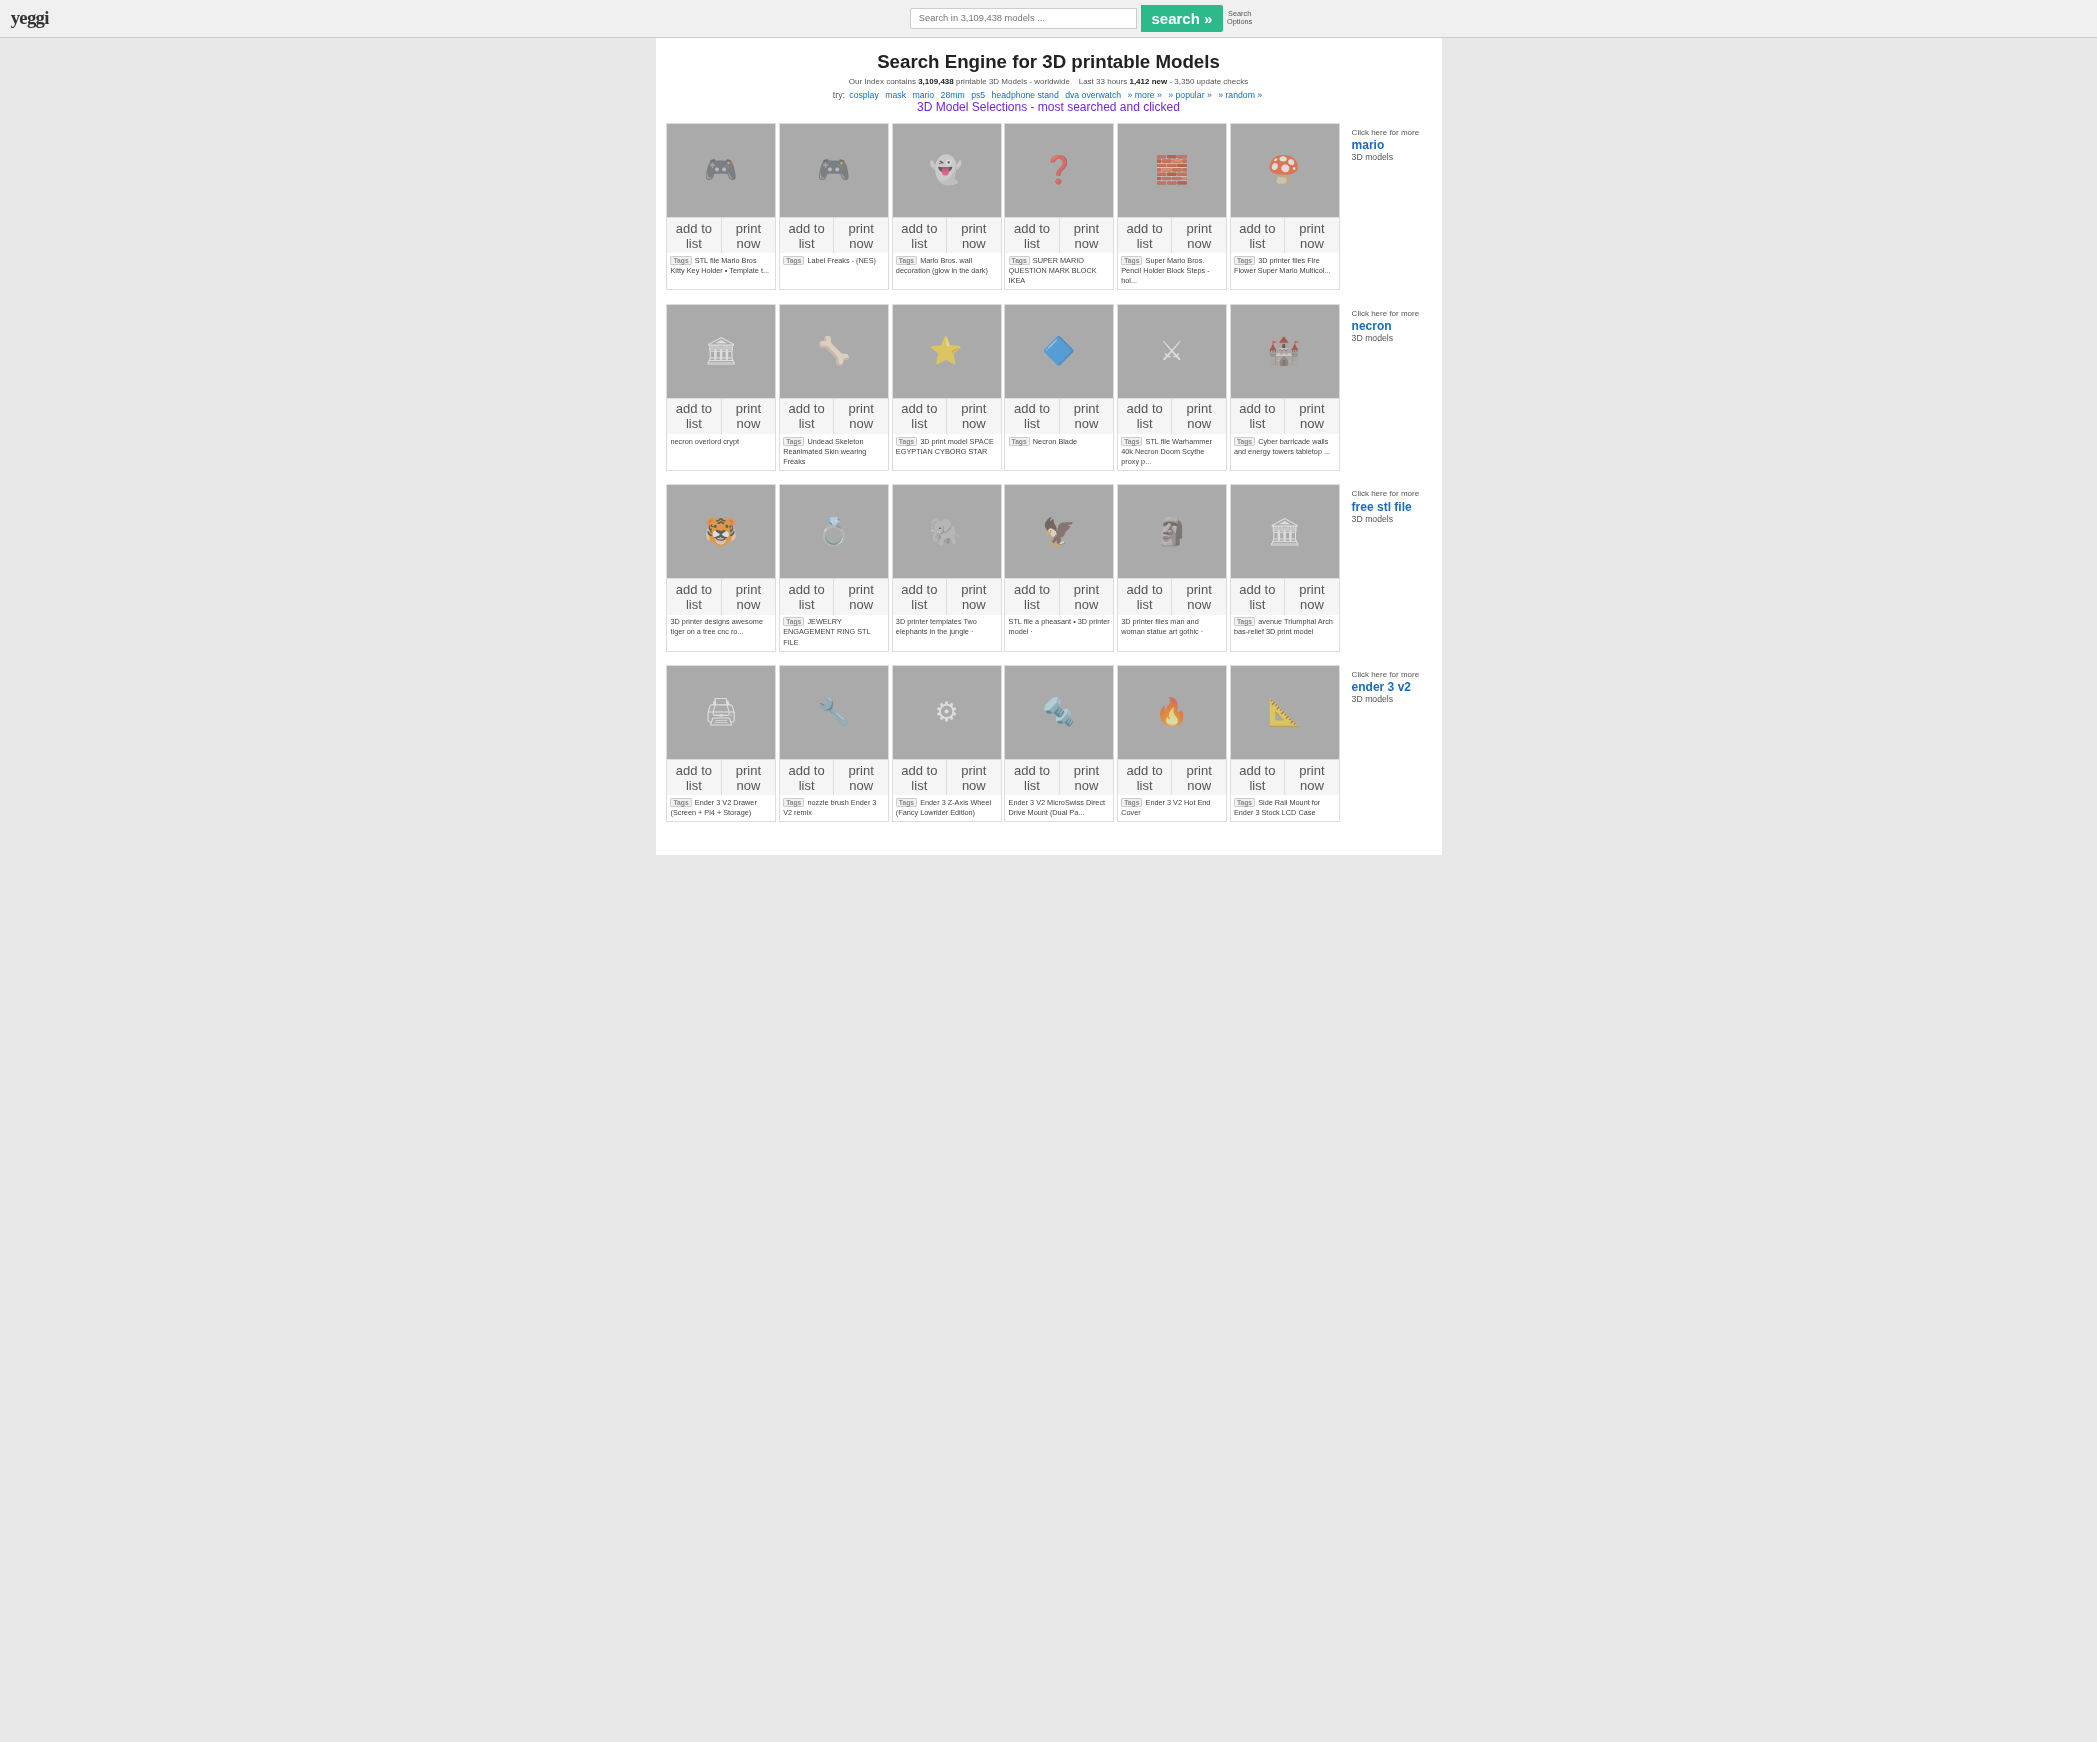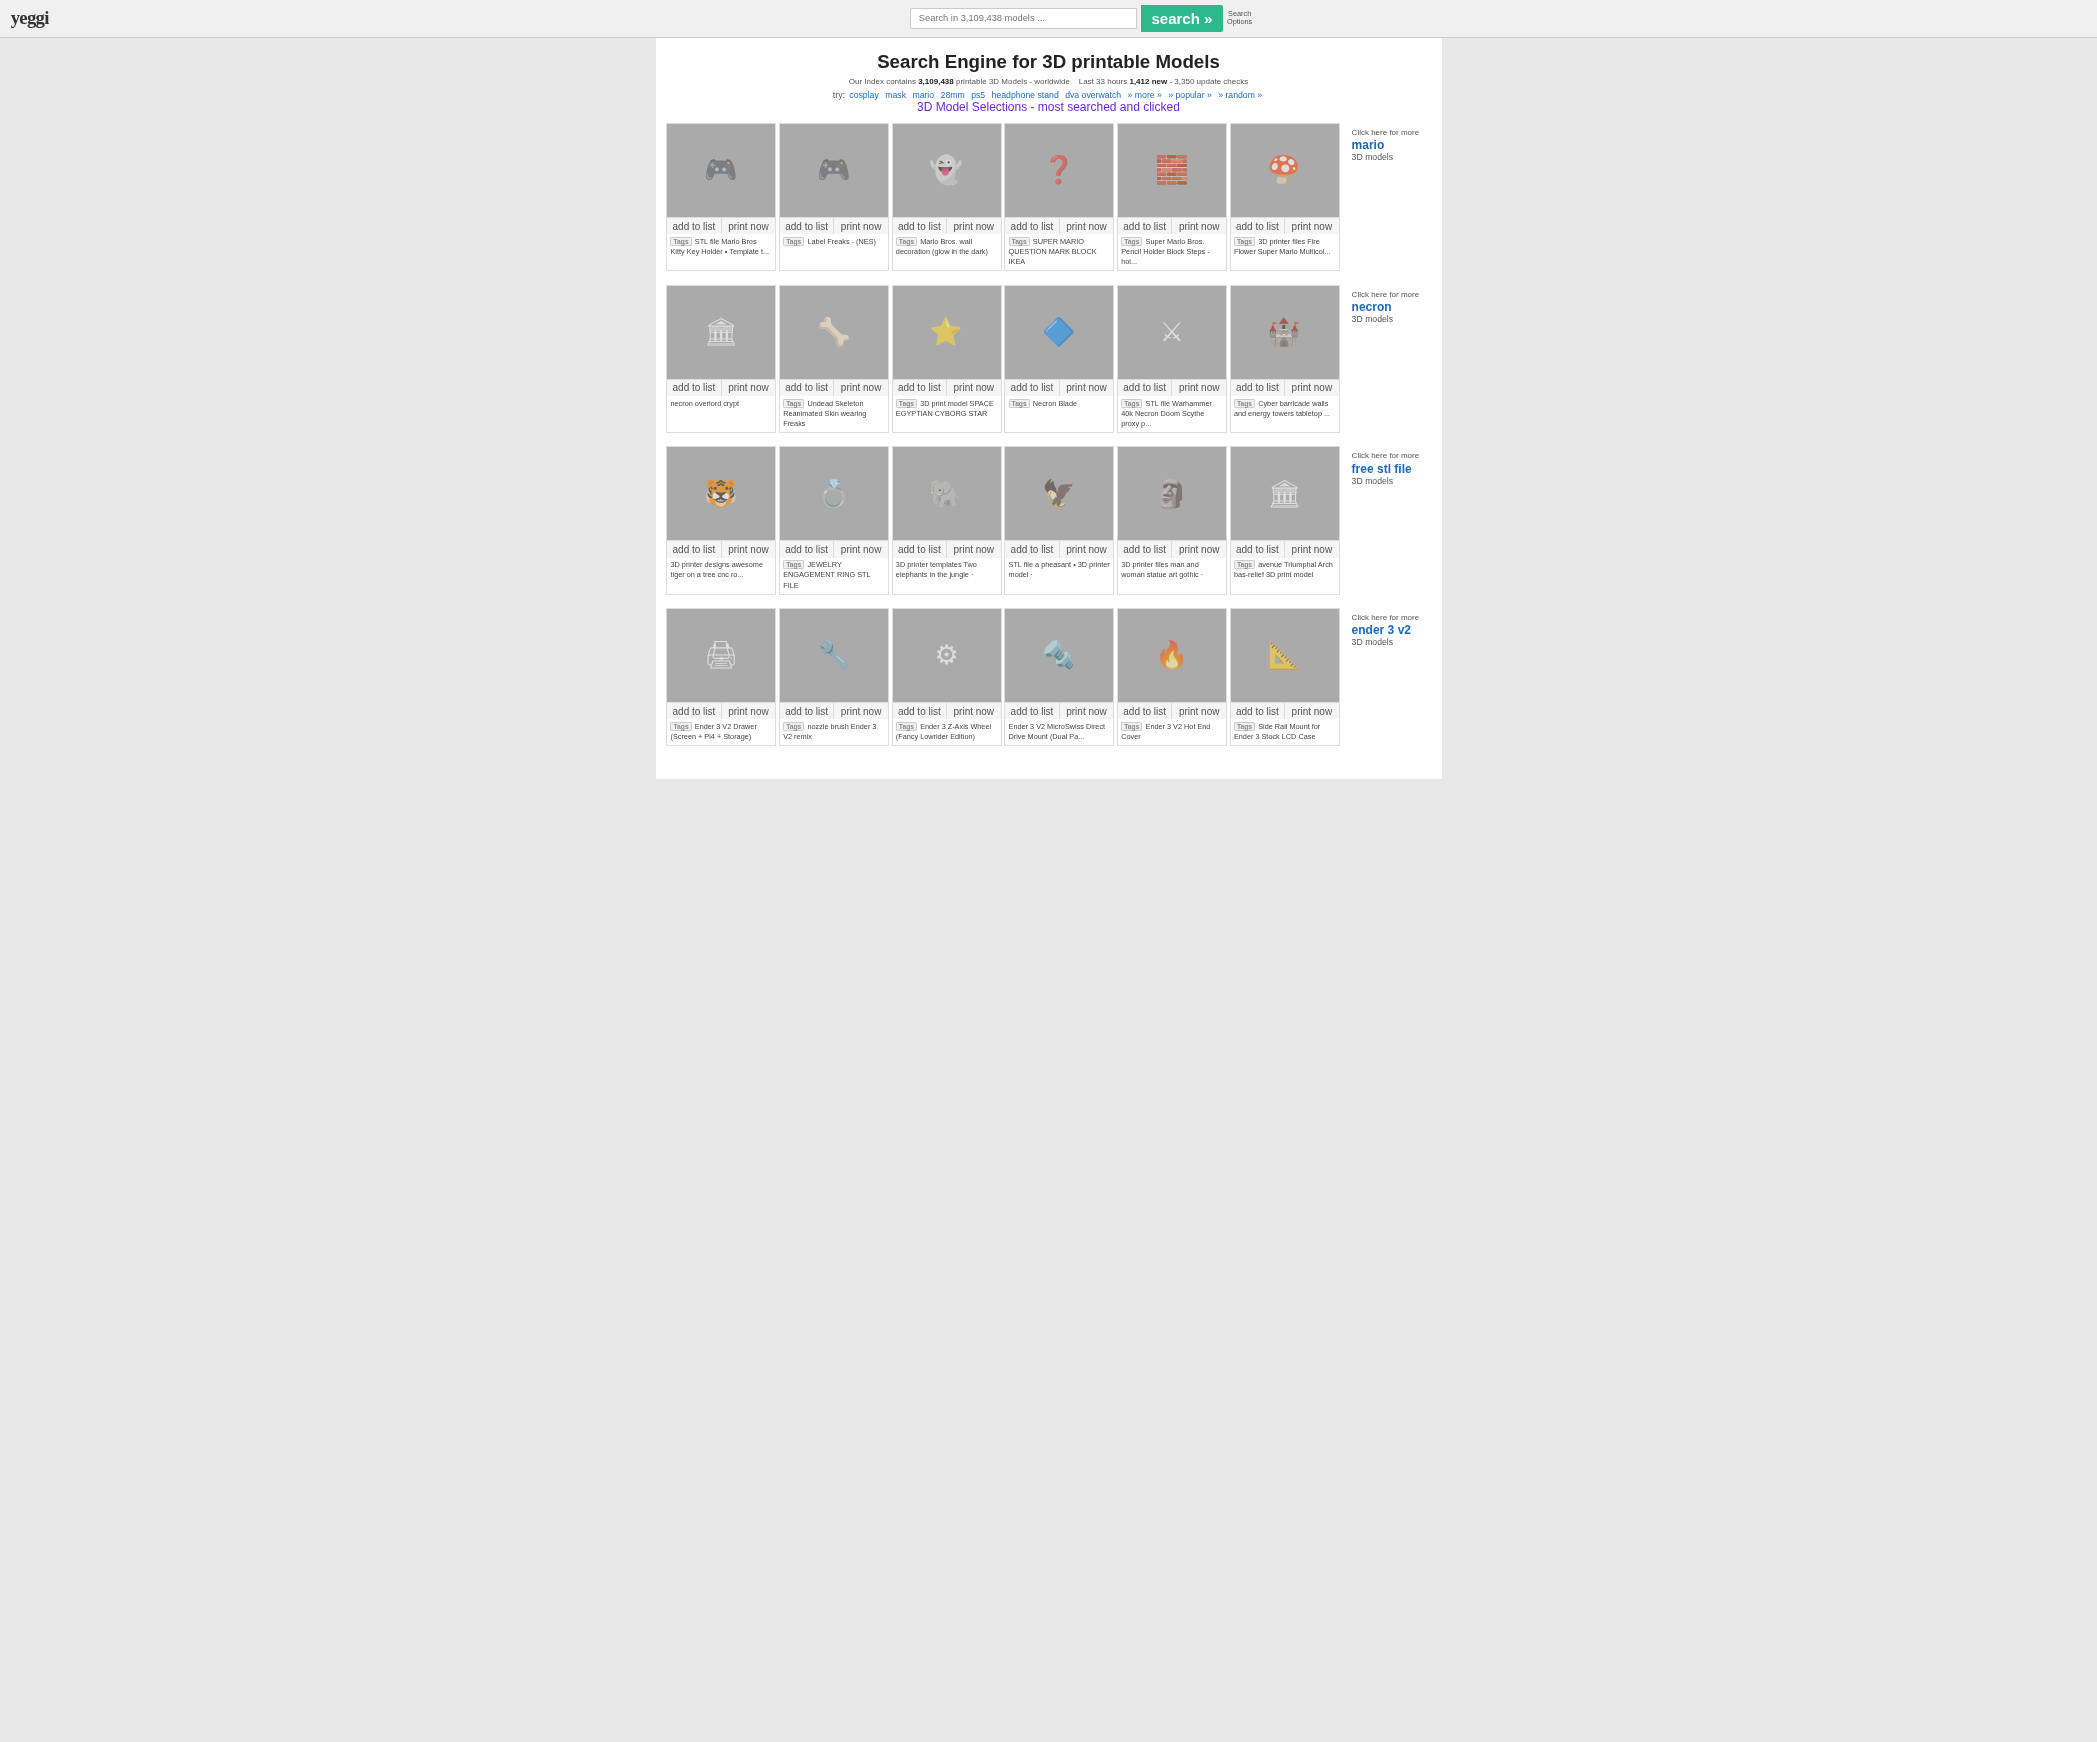--- a/index.html
+++ b/index.html
@@ -131,21 +131,21 @@
     .model-card .actions {
       display: flex;
       border-top: 0.7px solid #ddd;
     }
     .model-card .actions button {
       flex: 1;
       padding: 2.7px 1.3px;
       border: none;
       background: #f5f5f5;
       cursor: pointer;
-      font-size: 10px;
+      font-size: 13px;
       color: #555;
       border-right: 0.7px solid #ddd;
     }
     .model-card .actions button:last-child { border-right: none; }
     .model-card .card-info {
       padding: 2.7px 3.3px;
       font-size: 7.3px;
       color: #444;
       line-height: 1.4;
     }

